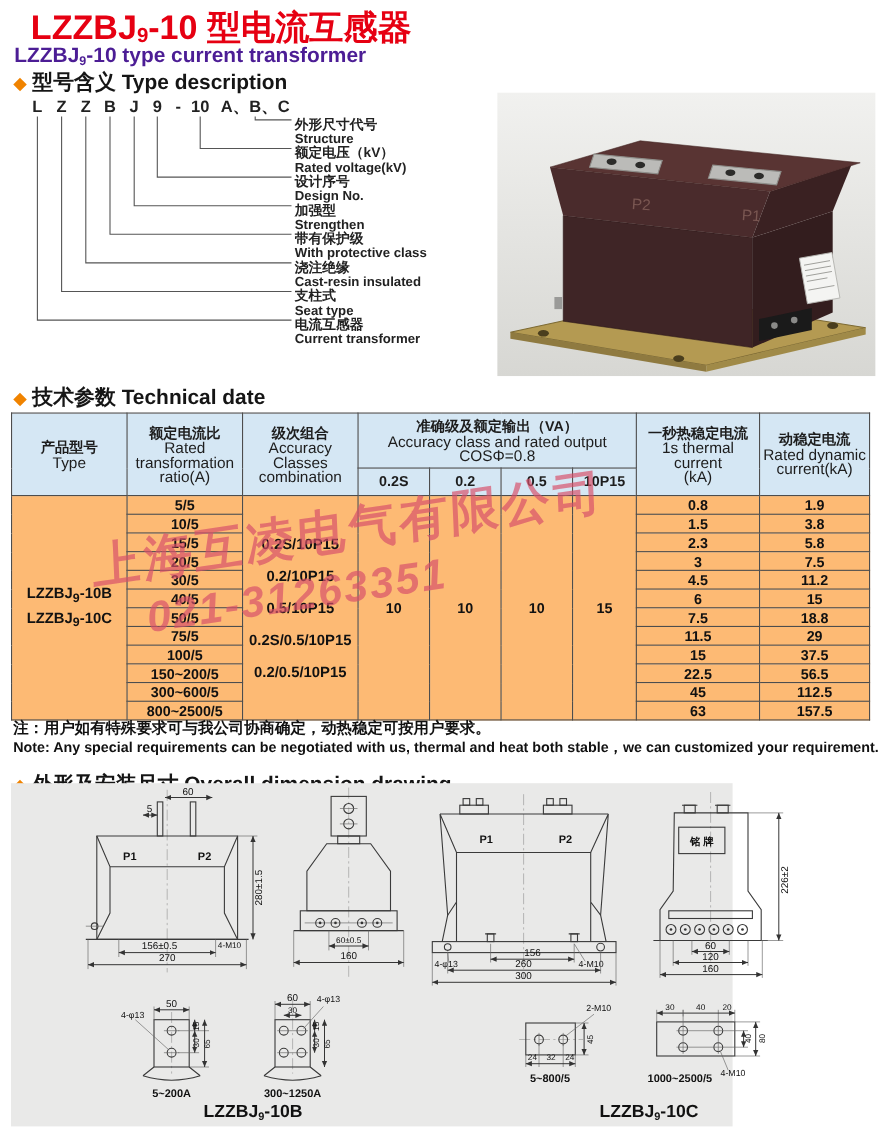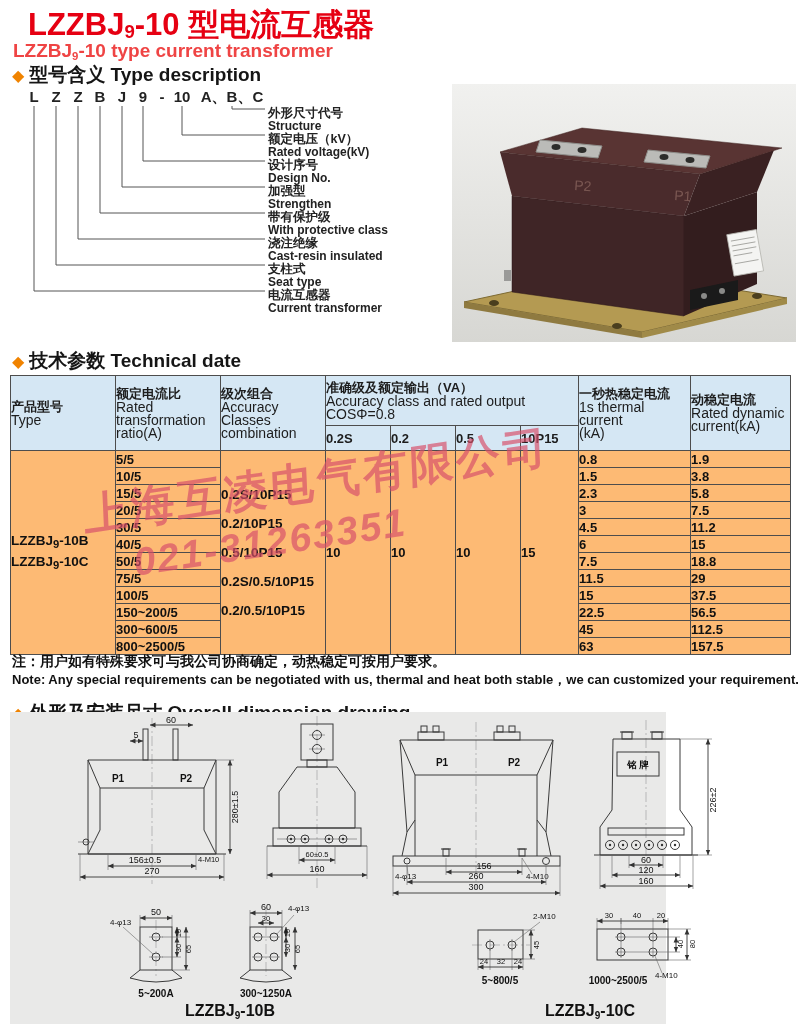--- a/index.html
+++ b/index.html
@@ -1,31 +1,31 @@
 <!DOCTYPE html>
 <html><head>
 <meta charset="utf-8">
 <style>
   html,body{margin:0;padding:0;background:#fff;font-family:"Liberation Sans","DejaVu Sans",sans-serif;}
   .page{position:relative;width:800px;height:1030px;background:#fff;overflow:hidden;}
   .abs{position:absolute;}
   .title{left:28px;top:4px;font-size:31px;font-weight:bold;color:#e60012;letter-spacing:0px;}
   .title sub,.subtitle sub{font-size:60%;}
-  .subtitle{left:13px;top:40px;font-size:19px;font-weight:bold;color:#ef4444;}
+  .subtitle{left:13px;top:40px;font-size:19px;font-weight:bold;color:#4c1d95;}
   .sec-head{font-size:19px;font-weight:bold;color:#151515;}
   .sec-head .diamond{color:#f08300;font-size:16px;margin-right:5px;}
   
   .tdsvg text{font-family:"Liberation Sans","DejaVu Sans",sans-serif;}
   .code{font-size:15px;font-weight:bold;fill:#222;}
   .lblzh{font-size:12.5px;font-weight:bold;fill:#222;}
   .lblen{font-size:12px;font-weight:bold;fill:#222;}
   .cline{stroke:#555;stroke-width:1;fill:none;}
   
   table.tech{border-collapse:collapse;table-layout:fixed;width:780px;}
-  table.tech th,table.tech td{border:1px solid #4d4d4d;text-align:left;vertical-align:middle;padding:0;}
+  table.tech th,table.tech td{border:1px solid #4d4d4d;text-align:center;vertical-align:middle;padding:0;}
   table.tech th{background:#d5e7f4;font-weight:bold;color:#16364a;}
   .hz{font-size:13px;line-height:14px;color:#1d1d1d;}
   .he{font-size:14px;line-height:13px;color:#1d1d1d;font-weight:normal;}
   table.tech td{font-size:13px;font-weight:bold;color:#111;height:16px;line-height:15px;background:#fdba74;}
   td.typecell div{font-size:13.5px;line-height:18px;}
   td.combocell div{font-size:13.5px;line-height:29px;}
   sub{vertical-align:-3px;}
   
   .wm{left:80px;top:487px;transform:rotate(-8.5deg);transform-origin:left top;color:#d8506a;opacity:.68;font-weight:bold;pointer-events:none;z-index:5;white-space:nowrap;}
   .wm .l1{font-size:44px;letter-spacing:3px;transform:skewX(-6deg);}

